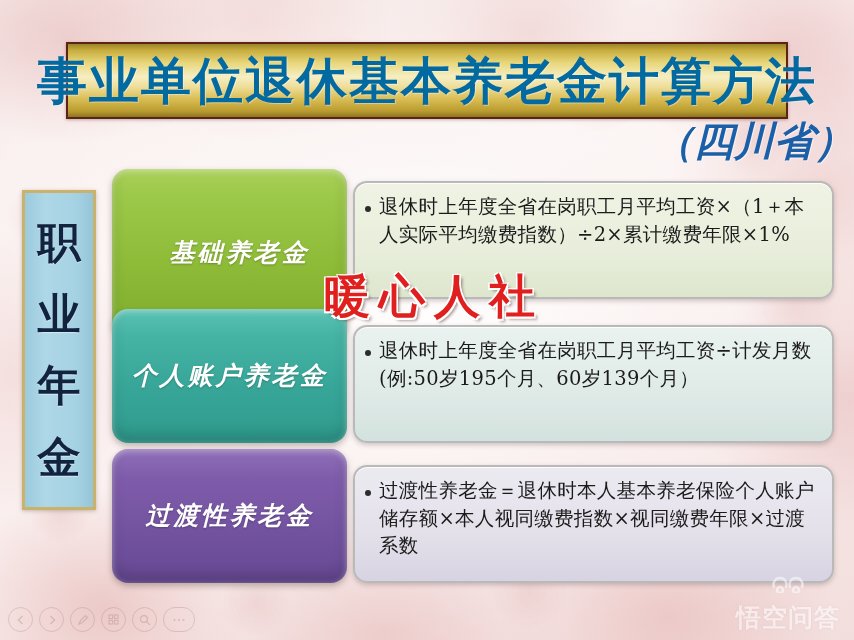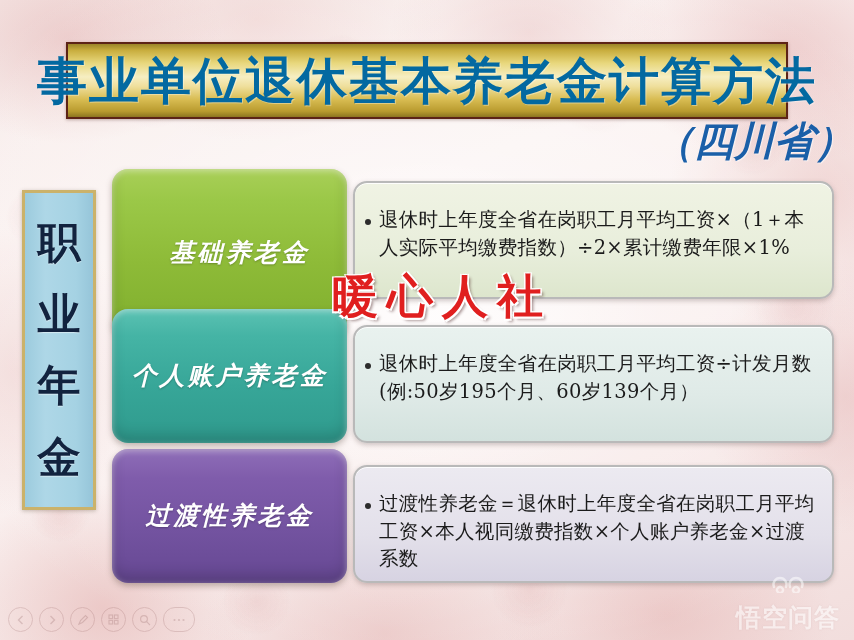--- a/index.html
+++ b/index.html
@@ -159,21 +159,21 @@
     background: linear-gradient(to bottom, #8f6eb8 0%, #7f5cab 22%, #7353a0 60%, #664893 100%); }
 
   
   .desc {
     position: absolute;
     left: 353px;
     width: 481px;
     border-radius: 14px;
     border: 2px solid #b9b9b9;
     box-sizing: border-box;
-    padding: 23px 12px 9px 10px;
+    padding: 10px 12px 9px 10px;
     display: flex;
     align-items: flex-start;
     gap: 8px;
     box-shadow: 0 2px 5px rgba(90,70,65,.28), inset 0 1px 0 rgba(255,255,255,.9);
   }
   .desc-1 { top: 181px; height: 118px;
     background: linear-gradient(to bottom, #f0f3e4 0%, #e8eedb 60%, #dde6cd 100%); }
   .desc-2 { top: 325px; height: 118px;
     background: linear-gradient(to bottom, #e9f2ef 0%, #dfeae7 60%, #d3e2de 100%); }
   .desc-3 { top: 465px; height: 118px;
@@ -190,21 +190,21 @@
     font-size: 19.5px;
     line-height: 1.42;
     color: #1b1b1b;
     letter-spacing: .3px;
     text-align: left;
   }
 
   
   .watermark-red {
     position: absolute;
-    left: 332px; top: 266px;
+    left: 324px; top: 266px;
     font-family: "DejaVu Serif", "Liberation Serif", serif;
     font-size: 46px;
     font-weight: 700;
     letter-spacing: 9px;
     color: #e01f1f;
     text-shadow:
       -1.5px -1.5px 0 #ffffff,
        1.5px -1.5px 0 #ffffff,
       -1.5px  1.5px 0 #ffffff,
        1.5px  1.5px 0 #ffffff,
@@ -282,21 +282,21 @@
     <span class="desc-text">退休时上年度全省在岗职工月平均工资×（1＋本人实际平均缴费指数）÷2×累计缴费年限×1%</span>
   </div>
 
   <div class="desc desc-2">
     <span class="bullet"></span>
     <span class="desc-text">退休时上年度全省在岗职工月平均工资÷计发月数(例:50岁195个月、60岁139个月）</span>
   </div>
 
   <div class="desc desc-3">
     <span class="bullet"></span>
-    <span class="desc-text">过渡性养老金＝退休时上年度全省在岗职工月平均工资×本人视同缴费指数×个人账户养老金×过渡系数</span>
+    <span class="desc-text">过渡性养老金＝退休时本人基本养老保险个人账户储存额×本人视同缴费指数×视同缴费年限×过渡系数</span>
   </div>
 
   <div class="watermark-red">暖心人社</div>
 
   <div class="brand">
     <svg class="brand-logo" width="34" height="22" viewBox="0 0 34 22">
       <g fill="none" stroke="#ffffff" stroke-width="2.4" stroke-linecap="round">
         <path d="M3 16 a6.5 6.5 0 1 1 12 0"></path>
         <path d="M9 16 a3 3 0 1 0 0.01 0"></path>
         <path d="M19 16 a6.5 6.5 0 1 1 12 0"></path>

